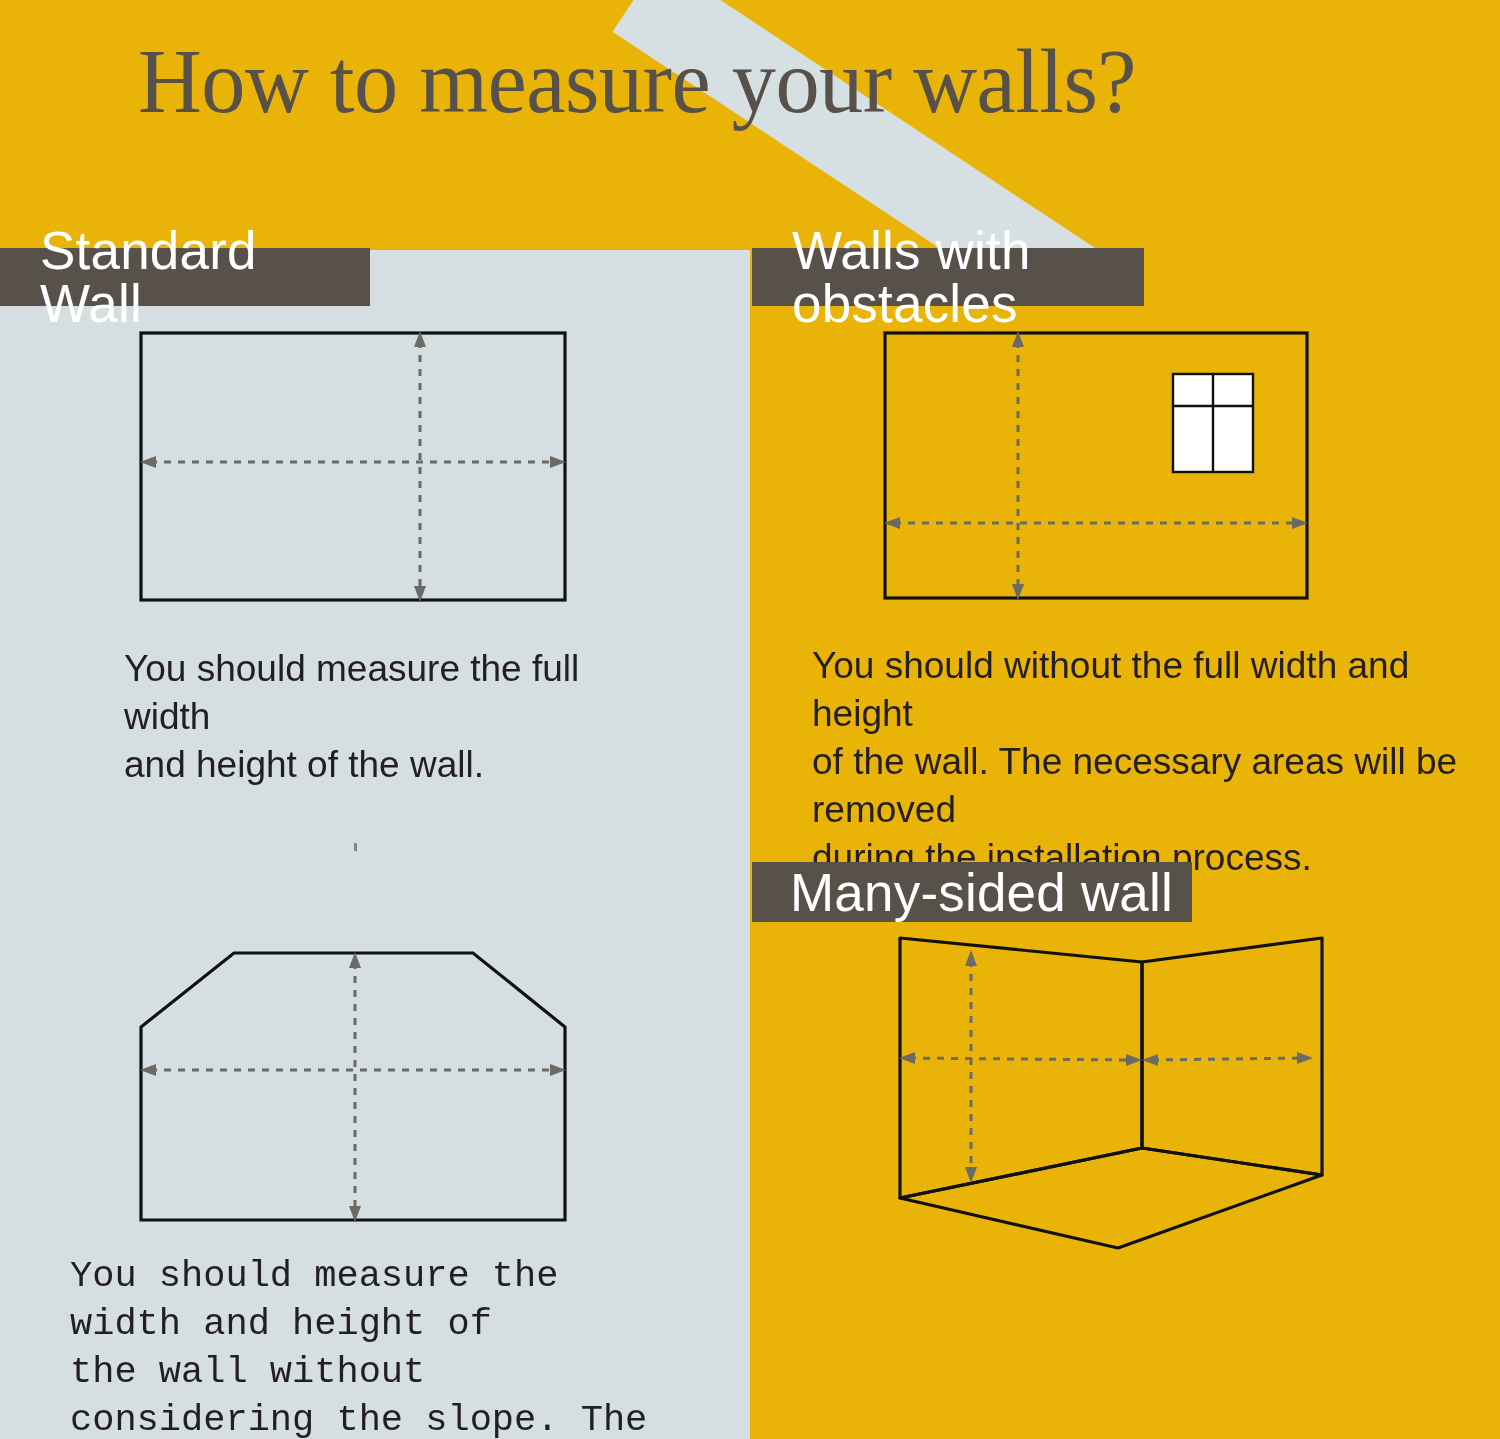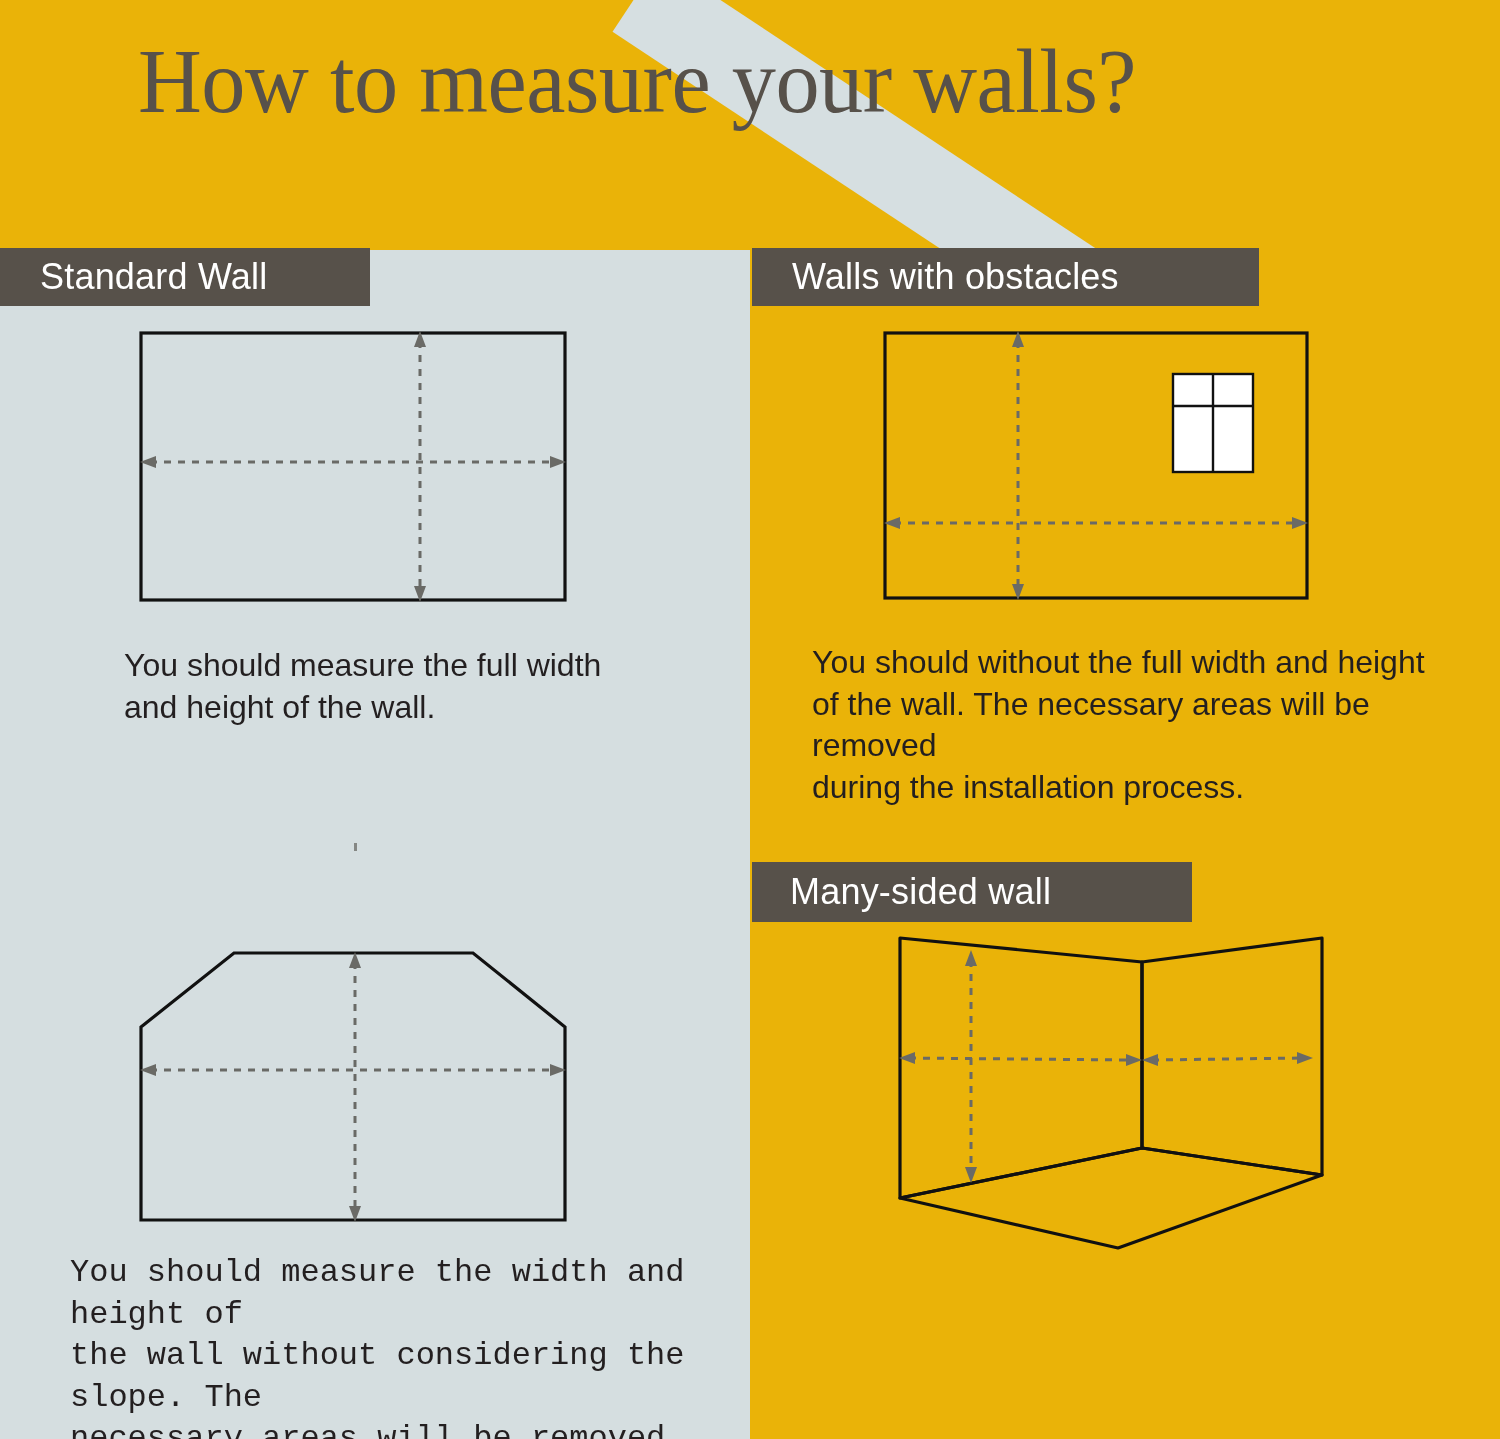--- a/index.html
+++ b/index.html
@@ -42,44 +42,44 @@
   .left-panel{
     position:absolute;left:0;top:250px;width:750px;height:1189px;
     background:#d5dee0;
   }
 
   
   .sec-bar{
     position:absolute;
     background:#57514a;
     color:#ffffff;
-    font-size:36px;
+    font-size:53px;
     line-height:1;
     display:flex;align-items:center;
     padding-left:40px;
     box-sizing:border-box;
     letter-spacing:0.2px;
   }
   #bar-standard{left:0px;top:248px;width:370px;height:58px;}
-  #bar-obstacles{left:752px;top:248px;width:507px;height:58px;}
+  #bar-obstacles{left:752px;top:248px;width:392px;height:58px;}
   #bar-sloping{left:0px;top:862px;width:368px;height:60px;padding-left:62px;}
   #bar-manysided{left:752px;top:862px;width:440px;height:60px;padding-left:38px;}
 
   
   .diagram{position:absolute;}
   #dia-standard{left:100px;top:315px;width:500px;height:300px;}
   #dia-obstacles{left:860px;top:315px;width:480px;height:300px;}
   #dia-sloping{left:100px;top:930px;width:500px;height:310px;}
   #dia-manysided{left:870px;top:925px;width:490px;height:340px;}
 
   
   .caption{
     position:absolute;
     color:#231f20;
-    font-size:32px;
+    font-size:37px;
     line-height:1.30;
     white-space:pre-line;
   }
   #cap-standard{left:124px;top:645px;width:540px;}
   #cap-obstacles{left:812px;top:642px;width:660px;}
   #cap-sloping{left:70px;top:1252px;width:620px;font-family:Liberation Mono, monospace;}
   #cap-manysided{left:848px;top:1258px;width:620px;}
 
   .speck{position:absolute;left:354px;top:843px;width:3px;height:8px;background:#6a6a66;opacity:.75;}
 </style>

